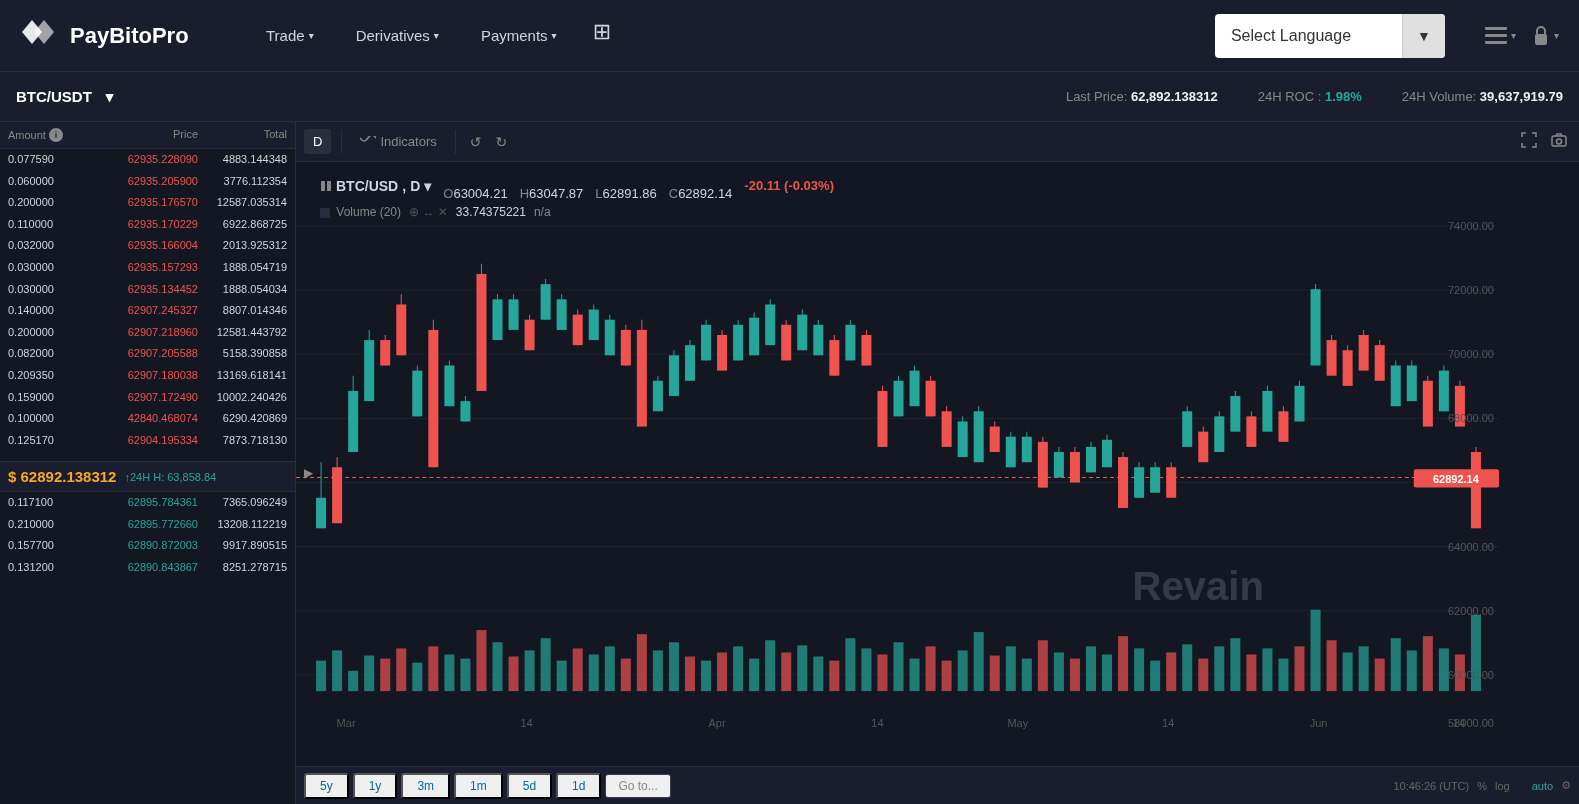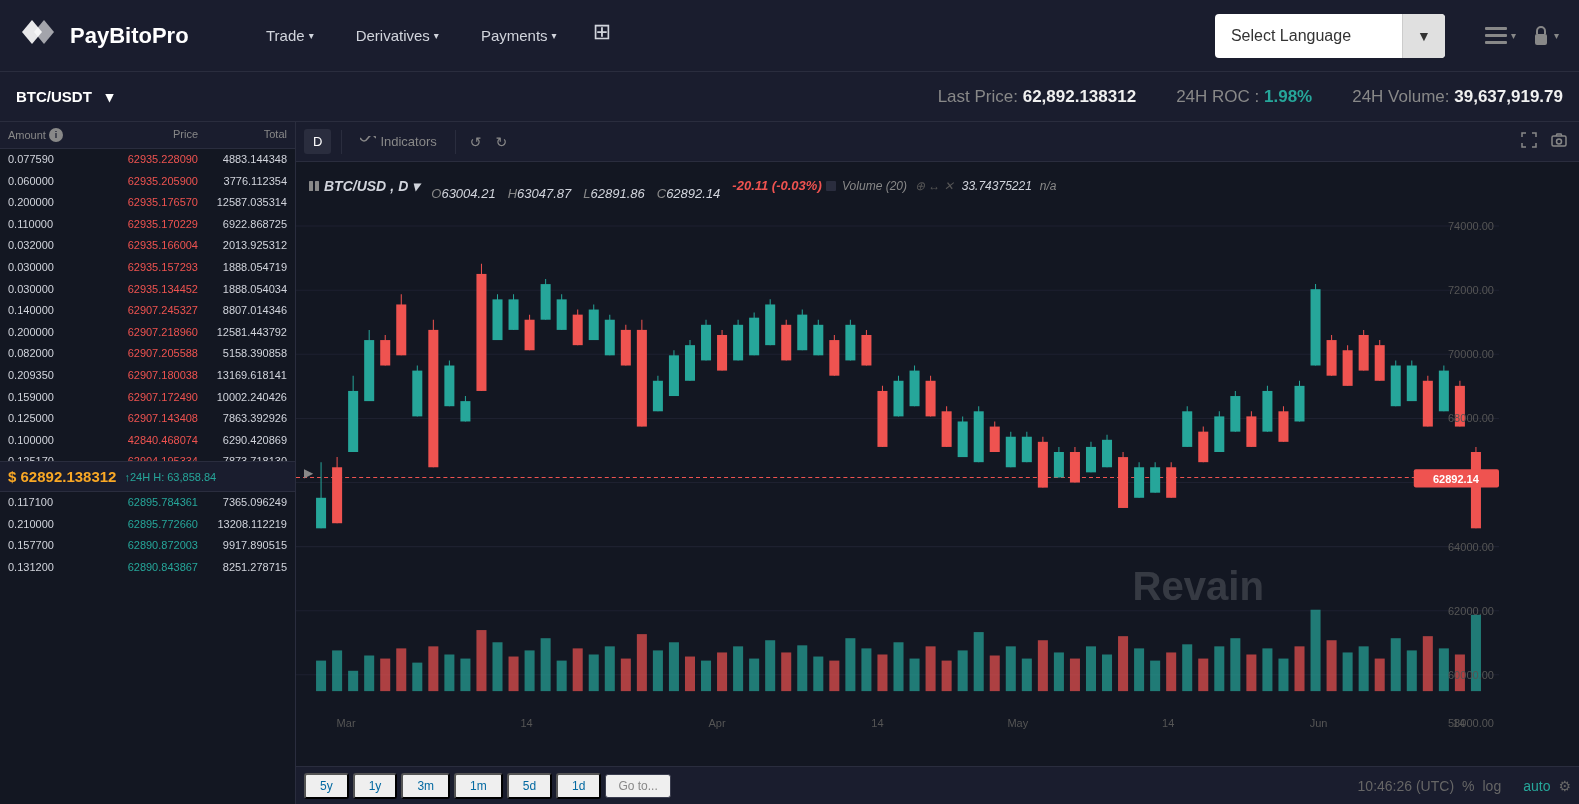--- a/index.html
+++ b/index.html
@@ -112,21 +112,21 @@
       display: flex;
       align-items: center;
       gap: 14px;
       cursor: pointer;
       font-size: 15px;
       font-weight: bold;
       color: #fff;
     }
     .ticker-spacer { flex: 1; }
     .ticker-stat {
-      font-size: 17px;
+      font-size: 13px;
       color: #888;
     }
     .ticker-stat span.val {
       color: #f0f0f0;
       font-weight: bold;
     }
     .ticker-stat span.green {
       color: #26a69a;
       font-weight: bold;
     }
@@ -246,29 +246,28 @@
     .chart-canvas {
       flex: 1;
       position: relative;
       overflow: hidden;
     }
 
     
     .chart-info-bar {
       position: absolute;
       top: 0;
-      left: 0;
+      left: 12px;
       right: 0;
       padding: 8px 12px;
       display: flex;
-      flex-direction: row;
+      flex-direction: column;
       gap: 4px;
       z-index: 5;
       pointer-events: none;
-      font-style: italic;
     }
     .chart-symbol-line {
       display: flex;
       align-items: center;
       gap: 12px;
       font-size: 13px;
       flex-wrap: wrap;
     }
     .chart-symbol { color: #d1d4dc; font-weight: bold; font-size: 14px; display: flex; align-items: center; gap: 4px; }
     .chart-ohlc { color: #888; margin-top: 16px; }
@@ -308,21 +307,21 @@
       cursor: pointer;
       font-size: 12px;
       border: 1px solid #3a3d4e;
       border-radius: 3px;
     }
     .cbb-spacer { flex: 1; }
     .cbb-right {
       display: flex;
       align-items: center;
       gap: 8px;
-      font-size: 14px;
+      font-size: 11px;
       color: #666;
     }
     .cbb-right .active { color: #26a69a; margin-left: 14px; }
 
     
     .chart-svg {
       position: absolute;
       top: 0;
       left: 0;
       right: 80px;
@@ -483,25 +482,20 @@
   </div>
         <div class="ob-row">
     <span class="col-amount">0.209350</span>
     <span class="col-price">62907.180038</span>
     <span class="col-total">13169.618141</span>
   </div>
         <div class="ob-row">
     <span class="col-amount">0.159000</span>
     <span class="col-price">62907.172490</span>
     <span class="col-total">10002.240426</span>
-  </div>
-        <div class="ob-row">
-    <span class="col-amount">0.125000</span>
-    <span class="col-price">62907.143408</span>
-    <span class="col-total">7863.392926</span>
   </div>
         <div class="ob-row">
     <span class="col-amount">0.100000</span>
     <span class="col-price">42840.468074</span>
     <span class="col-total">6290.420869</span>
   </div>
         <div class="ob-row">
     <span class="col-amount">0.125170</span>
     <span class="col-price">62904.195334</span>
     <span class="col-total">7873.718130</span>

